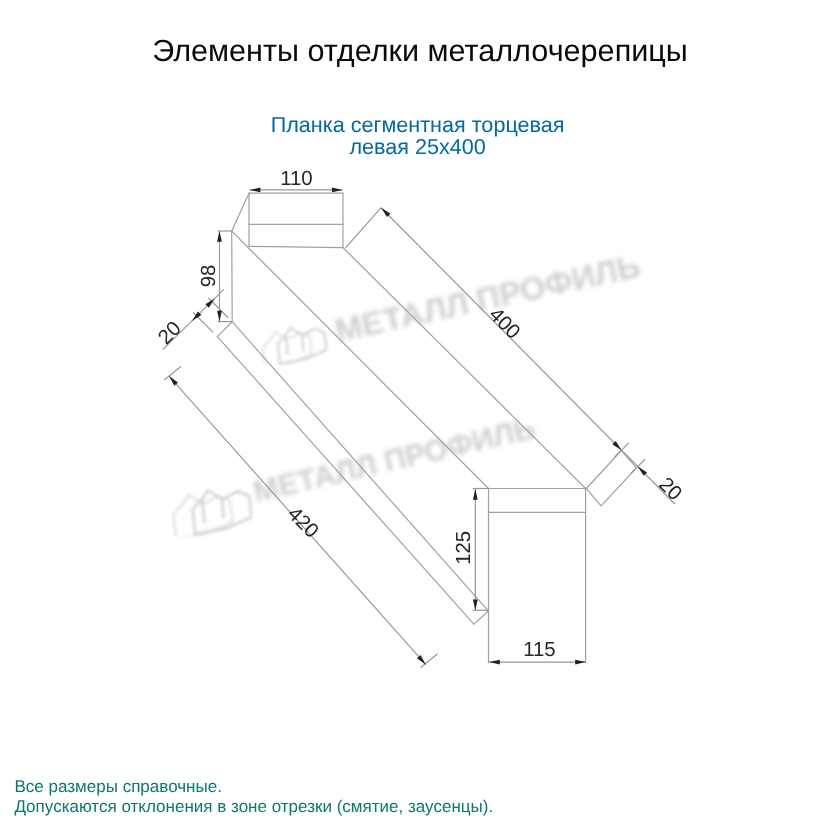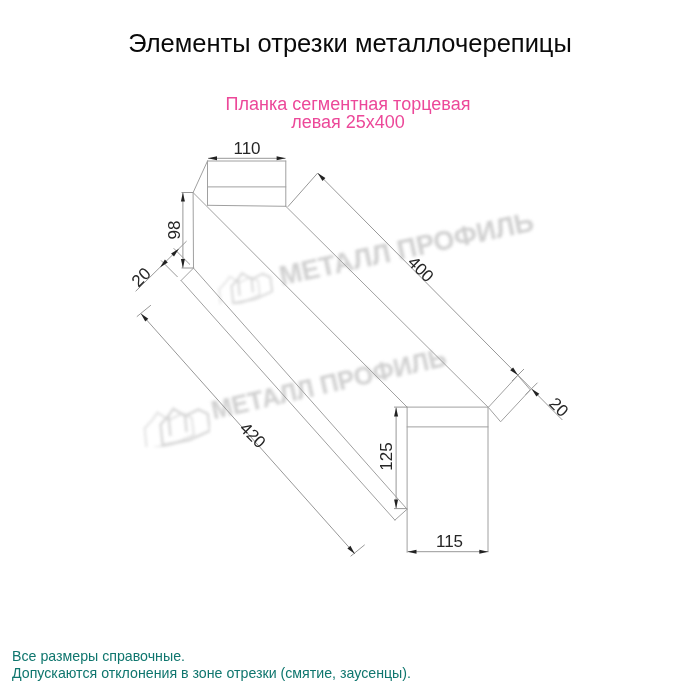--- a/index.html
+++ b/index.html
@@ -1,30 +1,30 @@
 <!DOCTYPE html>
 <html><head>
 <meta charset="utf-8">
 <style>
   html,body{margin:0;padding:0;}
   body{width:700px;height:700px;background:#ffffff;position:relative;overflow:hidden;
        font-family:"Liberation Sans", sans-serif;}
   .title{position:absolute;left:0;top:29px;width:700px;text-align:center;
          font-size:25.5px;color:#0a0a0a;filter:blur(0.25px);}
   .sub{position:absolute;left:0;top:96px;width:696px;text-align:center;
-       font-size:18px;line-height:17.5px;color:#ec4899;filter:blur(0.25px);}
+       font-size:18px;line-height:17.5px;color:#0369a1;filter:blur(0.25px);}
   .foot{position:absolute;left:12px;top:648px;font-size:14.2px;line-height:17px;color:#0f766e;filter:blur(0.25px);}
   .wm{position:absolute;color:#cfcfcf;font-weight:bold;
       filter:blur(1.6px);white-space:nowrap;transform-origin:0 0;line-height:1;}
   .wmlogo{position:absolute;filter:blur(1.5px);}
   svg.draw{position:absolute;left:0;top:0;filter:blur(0.3px);}
 </style>
 </head>
 <body>
-  <div class="title">Элементы отрезки металлочерепицы</div>
+  <div class="title">Элементы отделки металлочерепицы</div>
   <div class="sub">Планка сегментная торцевая<br>левая 25х400</div>
 
   <svg class="wmlogo" style="left:213px;top:271px;" width="60" height="33" viewBox="-2 0 71 40">
     <g fill="none" stroke="#e2e2e2" stroke-width="2" transform="translate(-15,4)">
       <path d="M19.6,18.4 L27.4,9.8 L32.4,2.7 L44.1,10.1 L57.4,3.4 L66.7,7.7 L68.9,24.8 L48.1,34.1 L21.7,39.1 Z"></path>
     </g>
     <g fill="none" stroke="#d4d4d4" stroke-width="2.2">
       <path d="M19.6,18.4 L27.4,9.8 L32.4,2.7 L44.1,10.1 L57.4,3.4 L66.7,7.7 L68.9,24.8 L48.1,34.1 L21.7,39.1 Z"></path>
       <path d="M27.4,9.8 L29.5,30 M44.1,10.1 L45.5,26"></path>
     </g>

